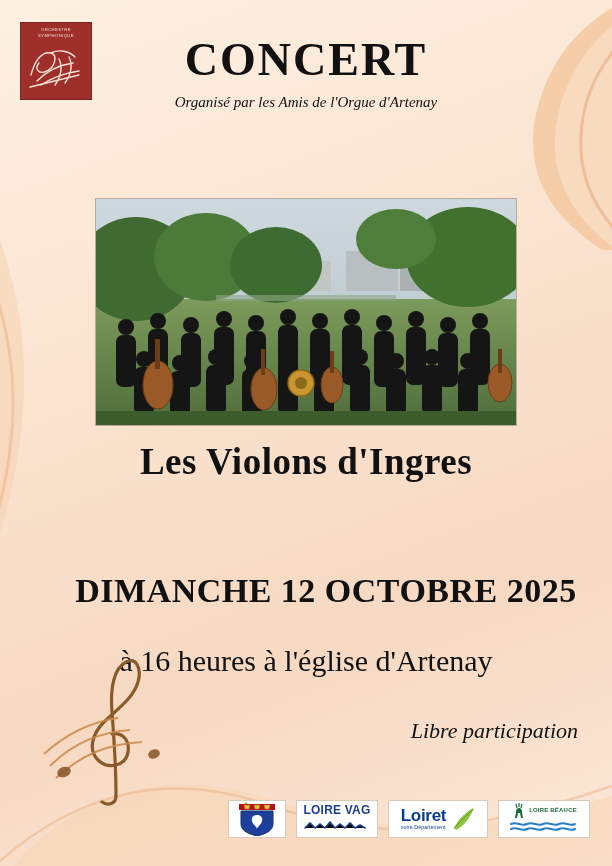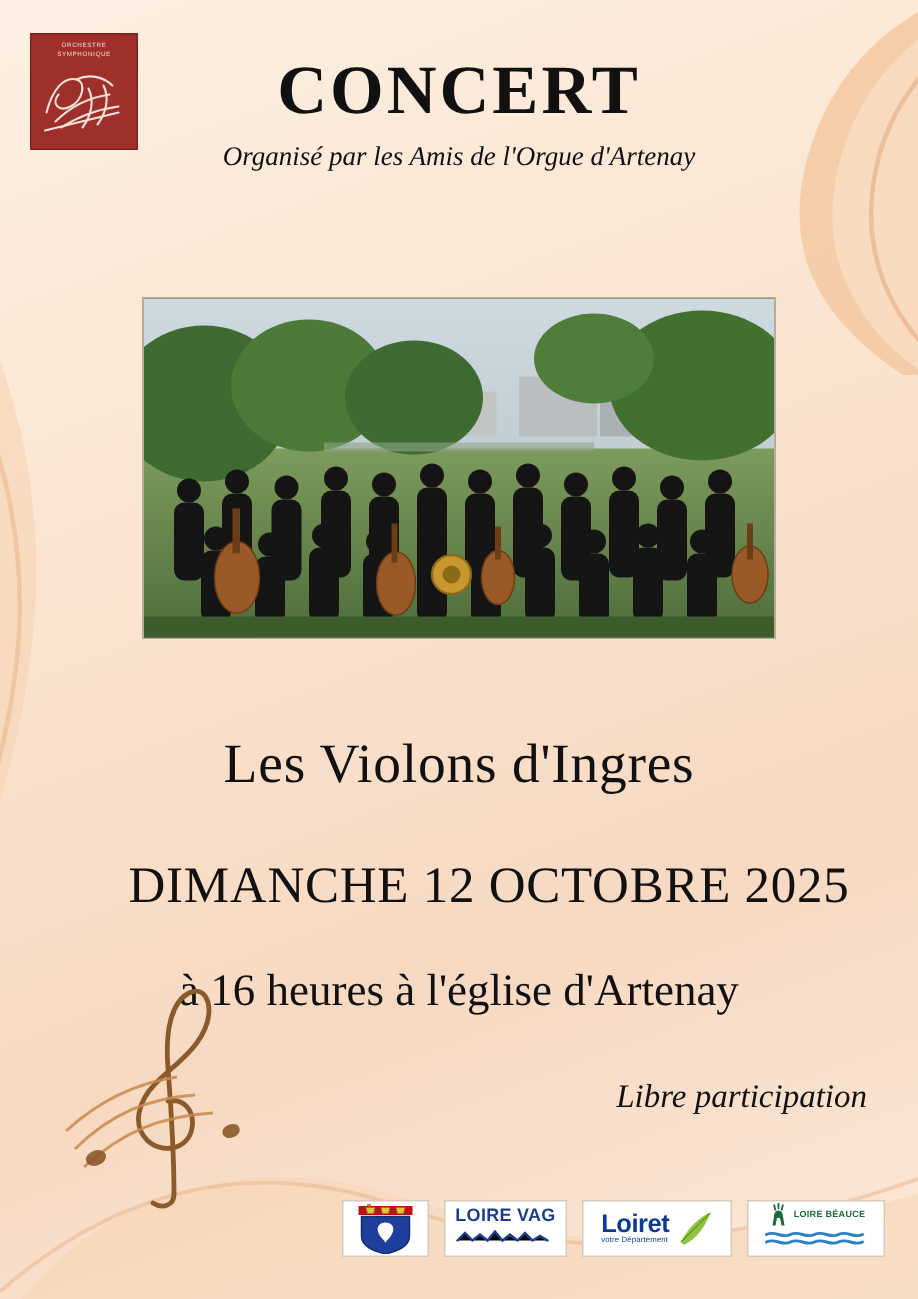--- a/index.html
+++ b/index.html
@@ -73,62 +73,61 @@
     font-weight: bold;
     font-size: 46px;
     letter-spacing: 2px;
     color: #111111;
     line-height: 52px;
   }
   .subtitle {
     margin-top: 8px;
     font-family: "Liberation Serif", serif;
     font-style: italic;
-    font-size: 18px;
+    font-size: 15px;
     color: #111111;
   }
 
   .photo {
     position: absolute;
     left: 95px;
     top: 198px;
     width: 422px;
     height: 228px;
     border: 1px solid #b9ac9d;
     overflow: hidden;
     background: #5d7a4a;
   }
   .photo svg { display: block; }
 
   .ensemble {
     position: absolute;
     left: 0; right: 0;
     top: 440px;
     text-align: center;
-    font-weight: normal;
+    font-weight: bold;
     font-size: 37px;
     color: #111111;
     letter-spacing: .5px;
-    margin-top: 48px;
   }
   .direction {
     position: absolute;
     left: 0; right: 0;
     top: 502px;
     text-align: center;
     font-style: italic;
     font-size: 23px;
     color: #111111;
   }
   .date {
     position: absolute;
     left: 0; right: 0;
     top: 572px;
     text-align: center;
-    font-weight: normal;
+    font-weight: bold;
     font-size: 34px;
     letter-spacing: .5px;
     color: #111111;
     margin-left: 40px;
   }
   .time-place {
     position: absolute;
     left: 0; right: 0;
     top: 644px;
     text-align: center;

